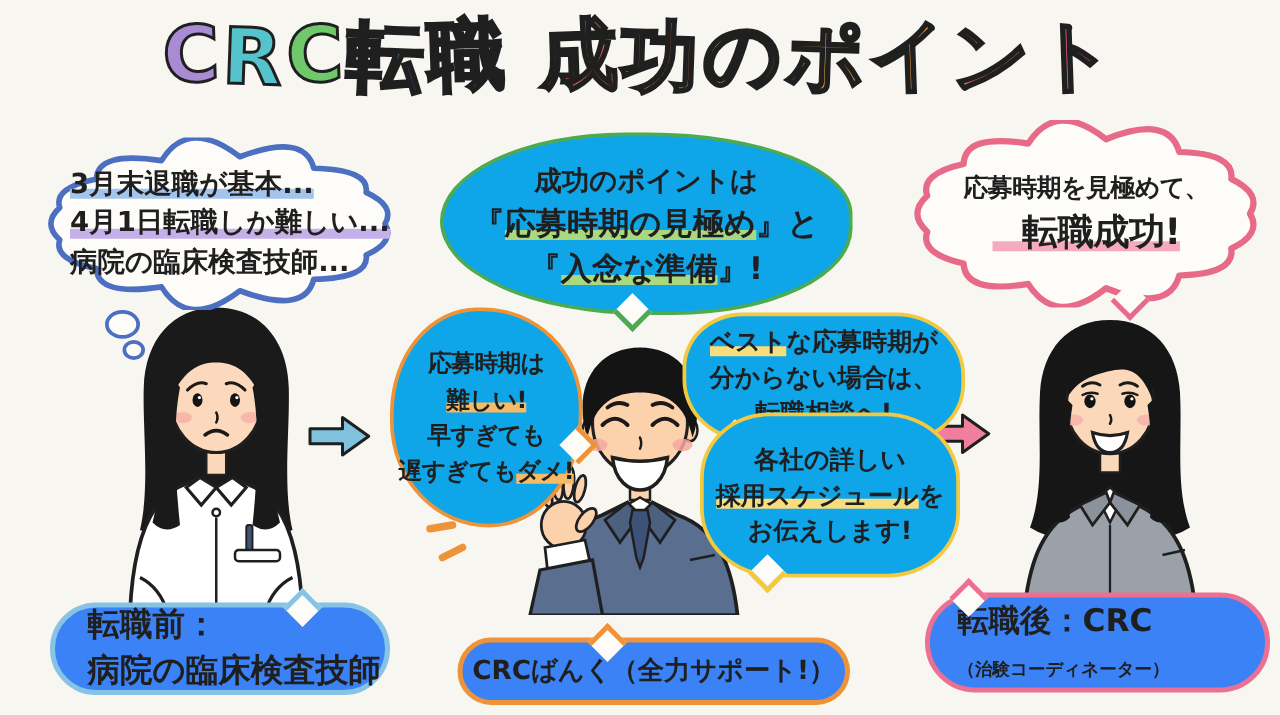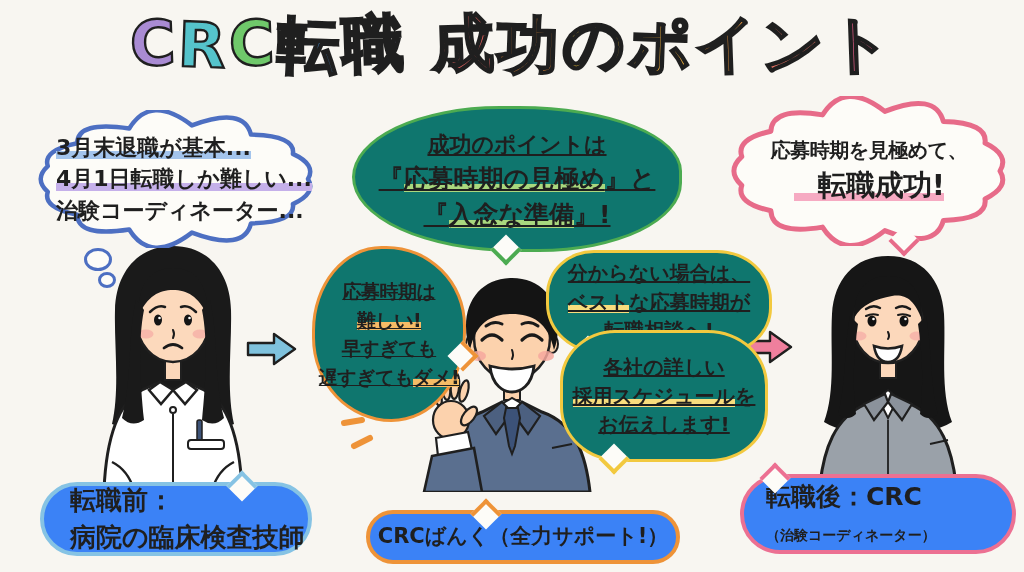--- a/index.html
+++ b/index.html
@@ -15,22 +15,22 @@
   .cw{position:absolute;}
   .cw svg.cloud{position:absolute;left:0;top:0;width:100%;height:100%;}
   
   .btxt{position:relative;z-index:2;display:flex;flex-direction:column;align-items:center;
         justify-content:center;height:100%;font-weight:700;line-height:1.42;}
   .btxt.left{align-items:flex-start;}
   .tline{white-space:nowrap;}
   .ul{background-repeat:no-repeat;background-size:100% 8px;background-position:0 96%;}
   .big{font-size:29px;}
   
-  .bubble{position:absolute;background:#0f766e;border-style:solid;border-width:3.5px;
-          box-sizing:border-box;z-index:3;text-decoration:underline;}
+  .bubble{position:absolute;background:#0ea5e9;border-style:solid;border-width:3.5px;
+          box-sizing:border-box;z-index:3;}
   .tail{position:absolute;width:18px;height:18px;background:#fdfcf8;border-style:solid;
         border-width:0 4px 4px 0;transform:rotate(45deg);z-index:4;}
   .tail.up{border-width:4px 0 0 4px;}
   .tail.right{border-width:4px 4px 0 0;}
   
   .label{position:absolute;background:#3b82f6;border-style:solid;border-width:4px;
          border-radius:42px;box-sizing:border-box;display:flex;flex-direction:column;
          justify-content:center;z-index:6;font-weight:700;line-height:1.3;}
   .label .btxt{height:auto;}
   
@@ -46,21 +46,21 @@
 
   <div class="title"><span style="color: rgb(169, 139, 211);">C</span><span style="color: rgb(85, 195, 203);">R</span><span style="color: rgb(111, 200, 106);">C</span><span style="color: rgb(75, 144, 215);">転</span><span style="color: rgb(155, 134, 214);">職</span><span style="color: rgb(31, 31, 31);">&nbsp;</span><span style="color: rgb(229, 99, 96);">成</span><span style="color: rgb(239, 143, 58);">功</span><span style="color: rgb(242, 196, 56);">の</span><span style="color: rgb(241, 177, 60);">ポ</span><span style="color: rgb(239, 154, 65);">イ</span><span style="color: rgb(235, 117, 102);">ン</span><span style="color: rgb(231, 94, 136);">ト</span></div>
 
   <div class="cw" style="left:26px;top:110px;width:300px;height:138px;z-index:3;">
     <svg class="cloud" viewBox="0 0 300 138">
         <path d="M282.0,69.0 Q290.5,83.2 266.9,94.1 Q269.8,112.4 225.0,113.4 Q217.8,142.1 165.9,122.6 Q124.7,154.2 103.2,119.5 Q51.6,127.3 51.2,104.8 Q16.5,97.7 21.8,81.9 Q7.6,69.0 21.8,56.1 Q16.5,40.3 51.2,33.2 Q51.6,10.7 103.2,18.5 Q124.7,-16.2 165.9,15.4 Q217.8,-4.1 225.0,24.6 Q269.8,25.6 266.9,43.9 Q290.5,54.8 282.0,69.0Z" fill="#fdfcf8" stroke="#4d6fc2" stroke-width="4.5" stroke-linejoin="round"></path>
       </svg>
     <div class="btxt left" style="font-size:22px;padding-left:30px;">
         <div class="tline"><span class="ul" style="background-image: linear-gradient(rgb(163, 196, 236), rgb(163, 196, 236));">3月末退職が基本...</span></div>
         <div class="tline"><span class="ul" style="background-image: linear-gradient(rgb(197, 176, 234), rgb(197, 176, 234));">4月1日転職しか難しい...</span></div>
-        <div class="tline"><span>治験コーディネーター...</span></div>
+        <div class="tline"><span>病院の臨床検査技師...</span></div>
       </div>
   </div>
   <div class="circ" style="left: 84px; top: 248px; width: 22px; height: 17px; border-color: rgb(77, 111, 194);"></div>
   <div class="circ" style="left: 98px; top: 272px; width: 12px; height: 10px; border-color: rgb(77, 111, 194);"></div>
 
   <div class="bubble" style="left: 352px; top: 106px; width: 330px; height: 146px; border-radius: 150px 165px 145px / 72px 66px 70px 76px; border-color: rgb(76, 171, 81);">
     <div class="btxt" style="font-size:25px;">
         <div class="tline"><span style="font-size: 22px;">成功のポイントは</span></div>
         <div class="tline"><span>『</span><span class="ul" style="background-image: linear-gradient(rgb(169, 216, 126), rgb(169, 216, 126));">応募時期の見極め</span><span>』と</span></div>
         <div class="tline"><span>『</span><span class="ul" style="background-image: linear-gradient(rgb(169, 216, 126), rgb(169, 216, 126));">入念な準備</span><span>』!</span></div>
@@ -154,22 +154,22 @@
       <ellipse cx="58" cy="117" rx="4" ry="11" transform="rotate(14 58 117)" fill="#fcd2ad" stroke="#1f1f1f" stroke-width="2.2"></ellipse>
       <ellipse cx="45" cy="146" rx="18" ry="19" fill="#fcd2ad" stroke="#1f1f1f" stroke-width="2.2"></ellipse>
       <ellipse cx="63" cy="142" rx="5.5" ry="11" transform="rotate(38 63 142)" fill="#fcd2ad" stroke="#1f1f1f" stroke-width="2.2"></ellipse>
       <path d="M30,164 L62,158 L66,176 L32,182 Z" fill="#fff" stroke="#1f1f1f" stroke-width="2.2"></path>
       <path d="M26,182 L68,174 L76,218 L18,218 Z" fill="#5a6f8f" stroke="#1f1f1f" stroke-width="2.6"></path>
     </g>
   </svg>
 
   <div class="bubble" style="left: 546px; top: 250px; width: 226px; height: 104px; border-radius: 48px 55px 50px / 44px 50px 46px; border-color: rgb(242, 201, 63);">
     <div class="btxt" style="font-size:20px;">
+        <div class="tline"><span class="ul" style="background-image: linear-gradient(rgb(248, 221, 125), rgb(248, 221, 125));">ベスト</span><span>な応募時期が</span></div>
         <div class="tline"><span>分からない場合は、</span></div>
-        <div class="tline"><span class="ul" style="background-image: linear-gradient(rgb(248, 221, 125), rgb(248, 221, 125));">ベスト</span><span>な応募時期が</span></div>
         <div class="tline"><span class="ul" style="background-image: linear-gradient(rgb(248, 221, 125), rgb(248, 221, 125));">転職相談</span><span>へ!</span></div>
       </div>
     <div class="tail" style="left: 28px; bottom: -11px; border-color: rgb(242, 201, 63);"></div>
   </div>
 
   <div class="bubble" style="left: 560px; top: 330px; width: 208px; height: 132px; border-radius: 55px 60px 58px / 52px 55px; border-color: rgb(242, 201, 63);">
     <div class="btxt" style="font-size:20px;">
         <div class="tline"><span>各社の詳しい</span></div>
         <div class="tline"><span class="ul" style="background-image: linear-gradient(rgb(248, 221, 125), rgb(248, 221, 125));">採用スケジュール</span><span>を</span></div>
         <div class="tline"><span>お伝えします!</span></div>

